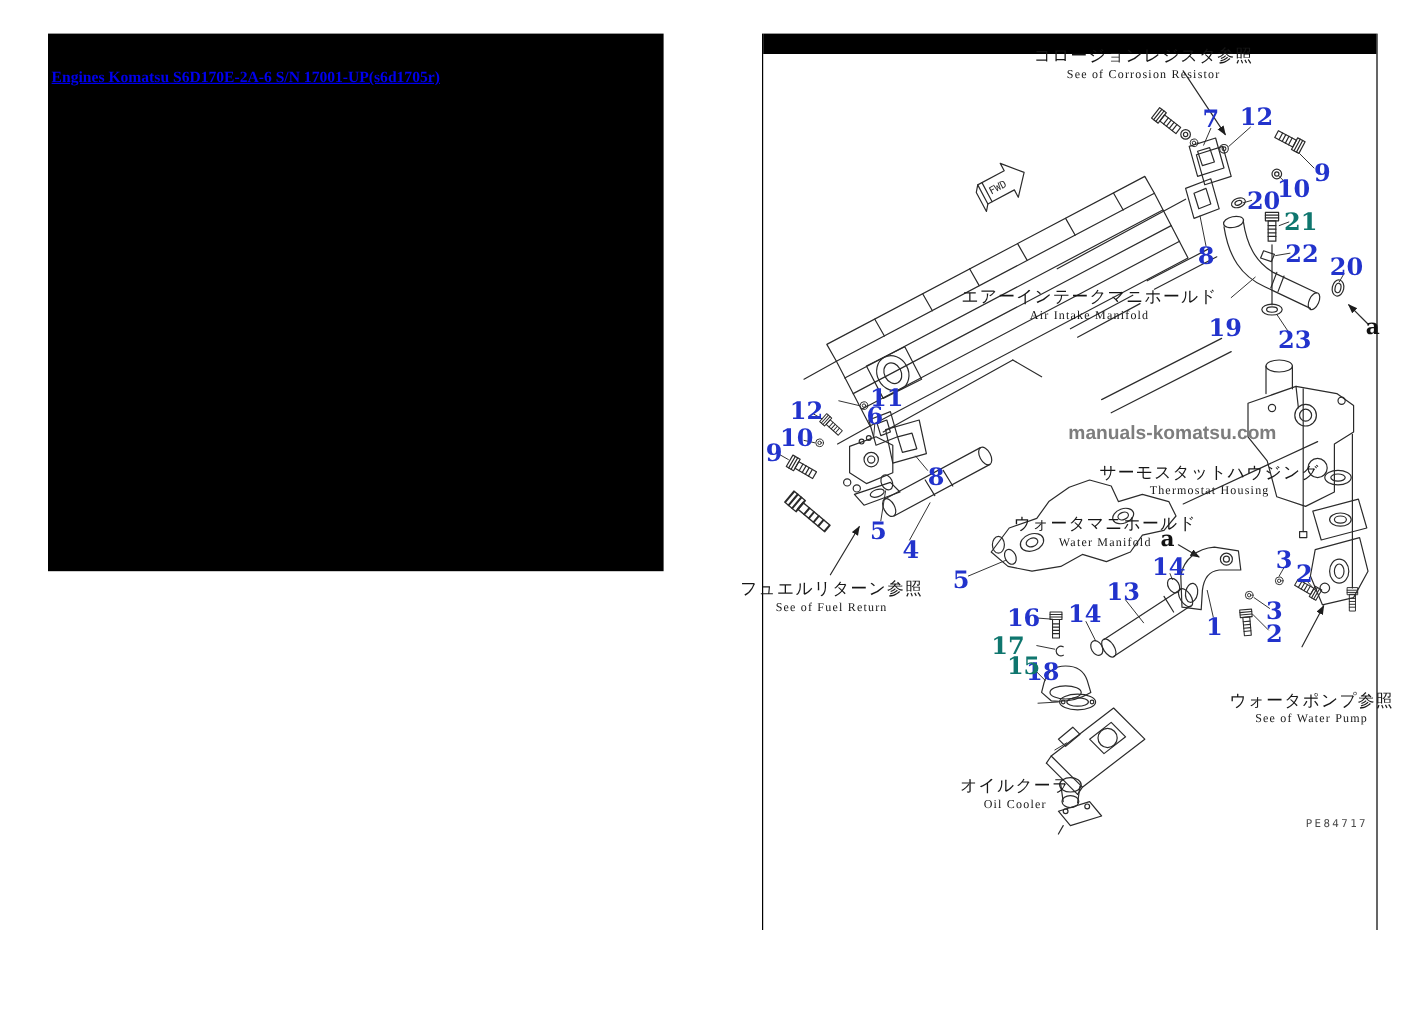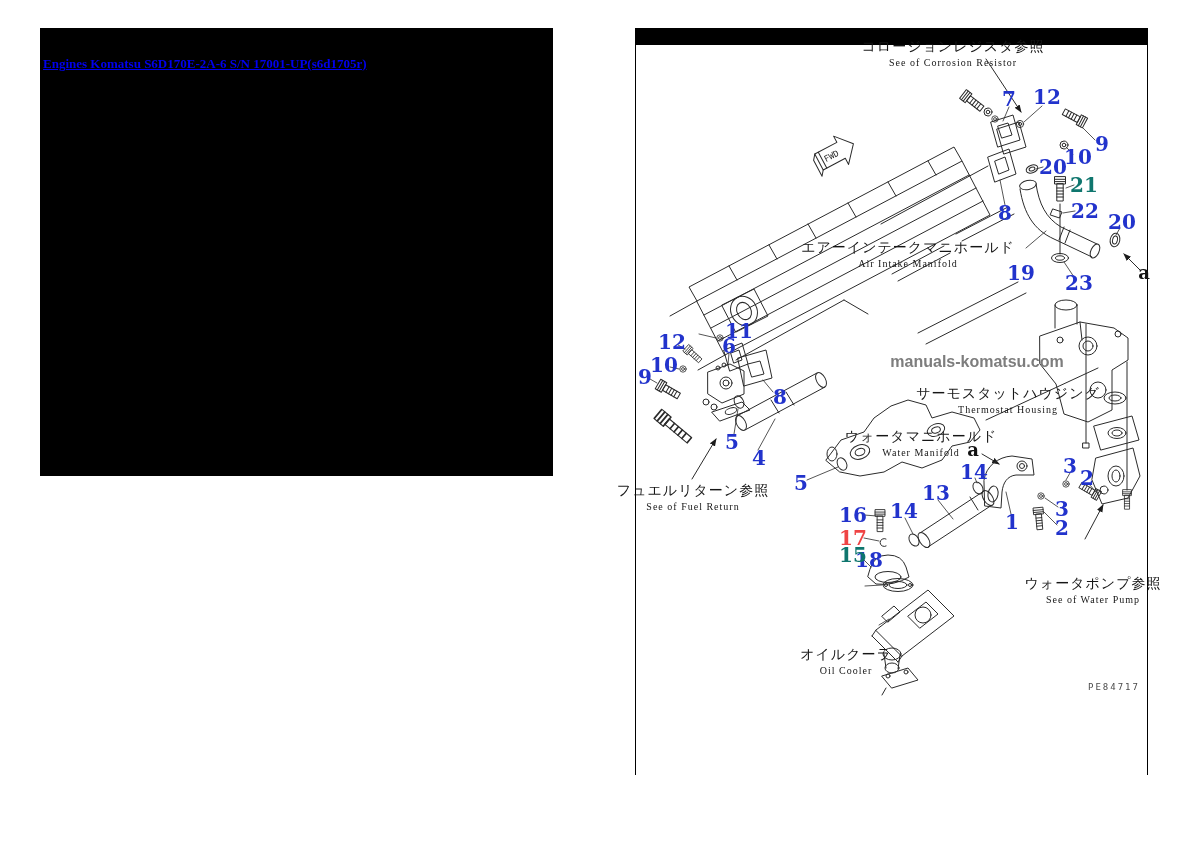--- a/index.html
+++ b/index.html
@@ -358,21 +358,21 @@
         <div class="callout" style="left: 58px; top: 303px; color: rgb(34, 51, 204); margin-left: 45px;">11</div>
         <div class="callout" style="left: 36px; top: 314px; color: rgb(34, 51, 204);">12</div>
         <div class="callout" style="left: 93px; top: 318px; color: rgb(34, 51, 204);">6</div>
         <div class="callout" style="left: 28px; top: 337px; color: rgb(34, 51, 204);">10</div>
         <div class="callout" style="left: 9px; top: 349px; color: rgb(34, 51, 204);">9</div>
         <div class="callout" style="left: 144px; top: 369px; color: rgb(34, 51, 204);">8</div>
         <div class="callout" style="left: 96px; top: 414px; color: rgb(34, 51, 204);">5</div>
         <div class="callout" style="left: 123px; top: 430px; color: rgb(34, 51, 204);">4</div>
         <div class="callout" style="left: 165px; top: 455px; color: rgb(34, 51, 204);">5</div>
         <div class="callout" style="left: 217px; top: 487px; color: rgb(34, 51, 204);">16</div>
-        <div class="callout" style="left: 217px; top: 510px; color: #ef4444;">17</div>
+        <div class="callout" style="left: 204px; top: 510px; color: #0f766e;">17</div>
         <div class="callout" style="left: 233px; top: 532px; color: rgb(34, 51, 204);">18</div>
         <div class="callout" style="left: 217px; top: 527px; color: #0f766e;">15</div>
         <div class="callout" style="left: 268px; top: 483px; color: rgb(34, 51, 204);">14</div>
         <div class="callout" style="left: 300px; top: 465px; color: rgb(34, 51, 204);">13</div>
         <div class="callout" style="left: 338px; top: 444px; color: rgb(34, 51, 204);">14</div>
         <div class="callout" style="left: 376px; top: 494px; color: rgb(34, 51, 204);">1</div>
         <div class="callout" style="left: 434px; top: 438px; color: rgb(34, 51, 204);">3</div>
         <div class="callout" style="left: 451px; top: 450px; color: rgb(34, 51, 204);">2</div>
         <div class="callout" style="left: 426px; top: 481px; color: rgb(34, 51, 204);">3</div>
         <div class="callout" style="left: 426px; top: 500px; color: rgb(34, 51, 204);">2</div>

